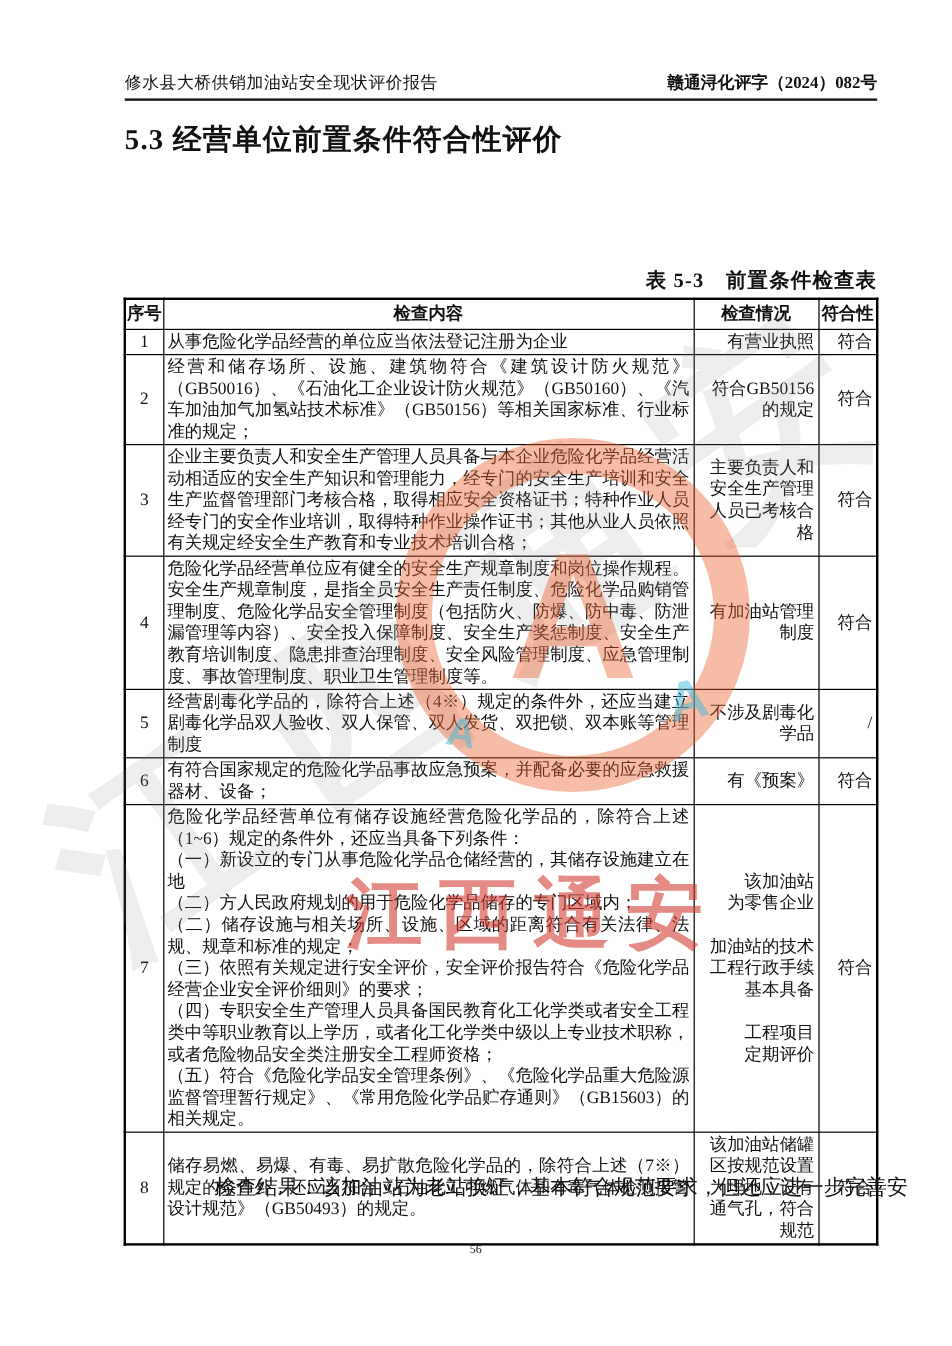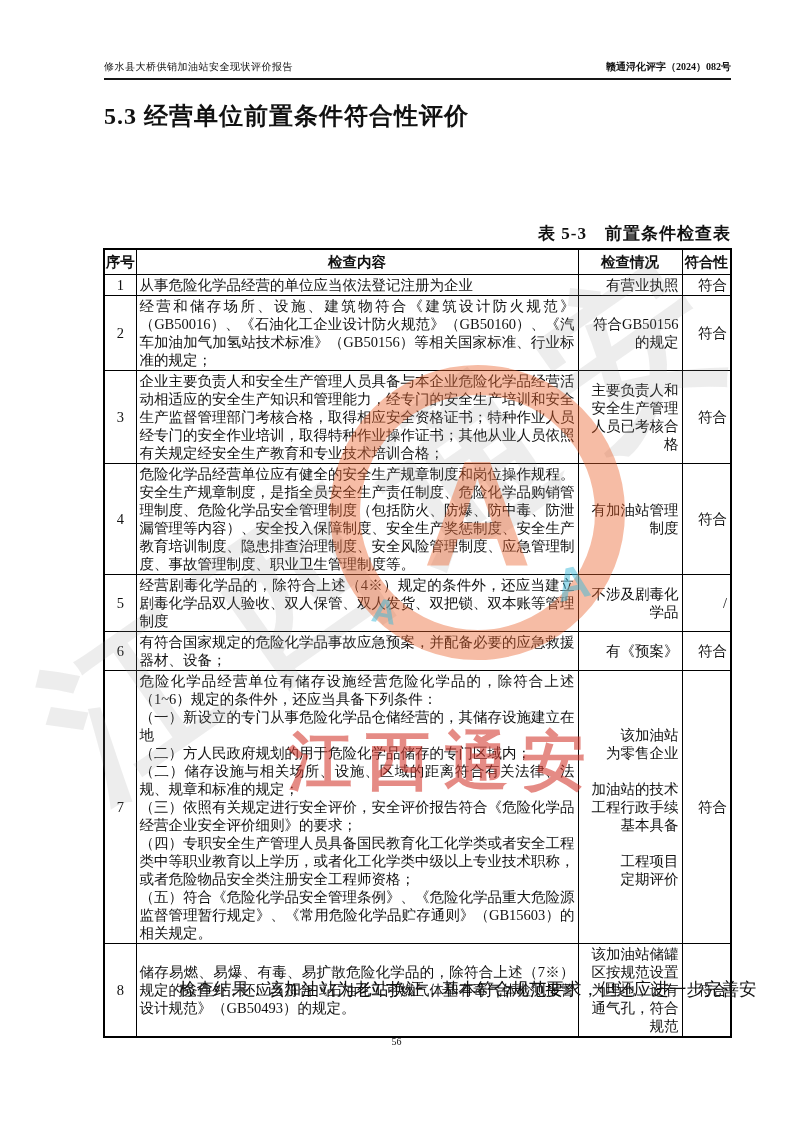--- a/index.html
+++ b/index.html
@@ -10,21 +10,21 @@
     overflow:hidden;
     font-family:"Liberation Serif","DejaVu Serif",serif;
     color:#111;
   }
   
   .doc-header{
     position:absolute;left:104px;top:60px;width:627px;
     display:flex;justify-content:space-between;align-items:flex-end;
     border-bottom:2px solid #161616;
     padding-bottom:4px;
-    font-size:10px;
+    font-size:14px;
   }
   .doc-header .hl{letter-spacing:.5px;}
   .doc-header .hr{font-weight:700;}
   
   .section-title{
     position:absolute;left:104px;top:100px;width:627px;
     font-size:24px;font-weight:700;letter-spacing:1px;
   }
   .intro{
     position:absolute;left:104px;top:134px;width:628px;

